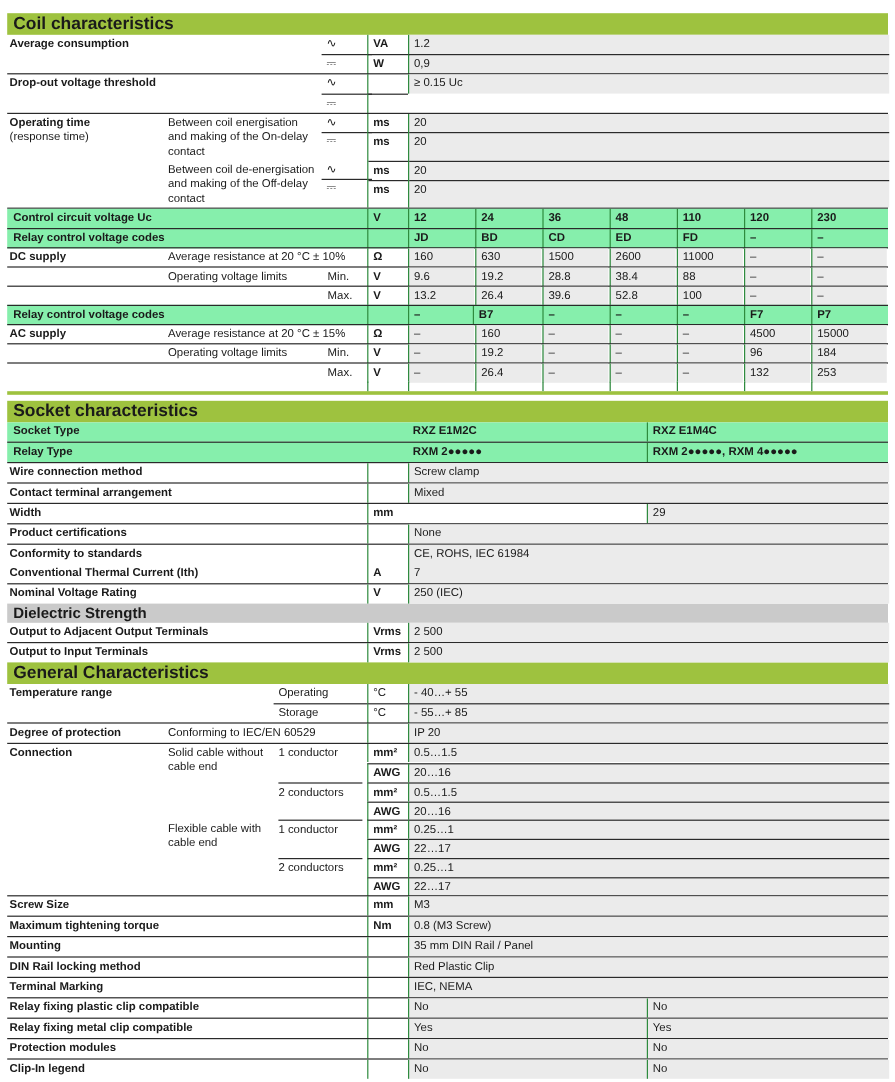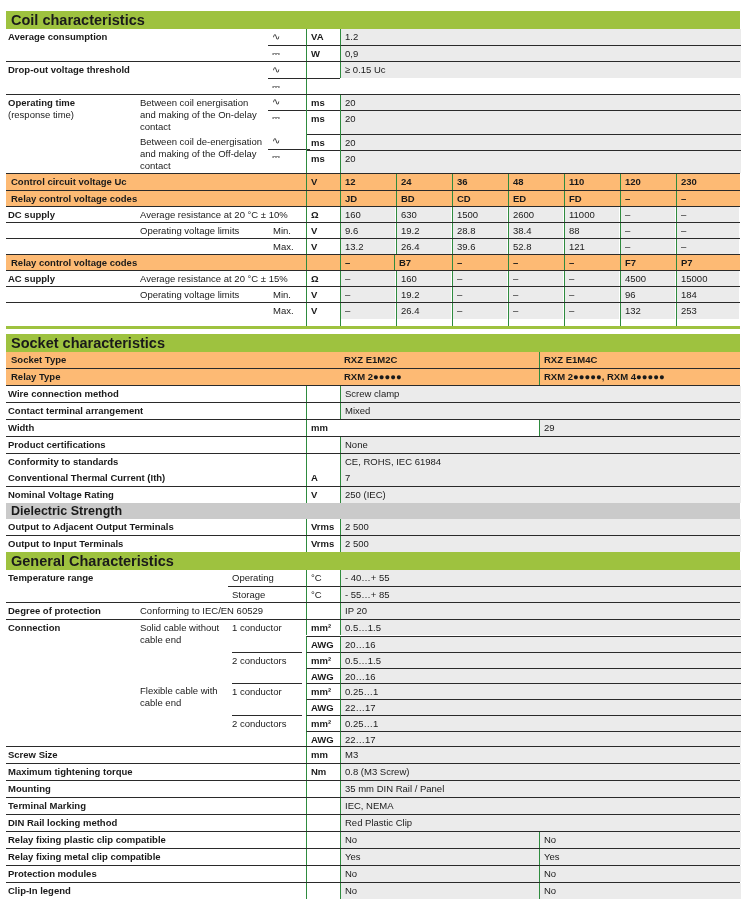--- a/index.html
+++ b/index.html
@@ -4,21 +4,21 @@
 <style>
   html,body{margin:0;padding:0;background:#ffffff;}
   body{width:746px;height:902px;overflow:hidden;font-family:"Liberation Sans",sans-serif;font-size:9.5px;color:#1a1a1a;position:relative;}
   .wrap{position:absolute;left:6px;top:11px;width:734px;}
   .sec{background:#9ec23f;height:18px;line-height:19px;font-weight:bold;font-size:14.5px;padding-left:5px;color:#1a1a1a;}
   .sub{background:#cacaca;height:16px;line-height:16px;font-weight:bold;font-size:12.5px;padding-left:5px;}
   .row{position:relative;height:16px;}
   .row .c{position:absolute;top:0;height:100%;line-height:16px;white-space:nowrap;overflow:visible;}
   .b{font-weight:bold;}
   .grey{background:#ebebeb;}
-  .lg{background:#fdba74;}
+  .lg{background:#86efac;}
   .bt{border-top:1px solid #2a2a2a;}
   .gl{border-left:1.5px solid #2e8b3e;}
   .pl{padding-left:4px;}
   .sym{font-size:10px;}
 </style>
 </head>
 <body>
 
 <div class="wrap">
 
@@ -129,21 +129,21 @@
         <div class="c gl pl grey" style="left:614px;width:50px">–</div>
         <div class="c gl pl grey" style="left:670px;width:58px">–</div>
       </div>
       <div class="row bt" style="position:absolute;top:64px;left:0;width:734px">
         <div class="c" style="left:267px">Max.</div>
         <div class="c b gl pl" style="left:300px;width:29px">V</div>
         <div class="c gl pl grey" style="left:334px;width:50px">13.2</div>
         <div class="c gl pl grey" style="left:390px;width:50px">26.4</div>
         <div class="c gl pl grey" style="left:446px;width:50px">39.6</div>
         <div class="c gl pl grey" style="left:502px;width:50px">52.8</div>
-        <div class="c gl pl grey" style="left:558px;width:50px">121</div>
+        <div class="c gl pl grey" style="left:558px;width:50px">100</div>
         <div class="c gl pl grey" style="left:614px;width:50px">–</div>
         <div class="c gl pl grey" style="left:670px;width:58px">–</div>
       </div>
       <div class="row lg bt" style="position:absolute;top:80px;left:0;width:734px">
         <div class="c b" style="left:5px">Relay control voltage codes</div>
         <div class="c b gl pl" style="left:300px;width:29px"></div>
         <div class="c gl pl b" style="left:334px;width:50px">–</div>
         <div class="c gl pl b" style="left:388px;width:50px">B7</div>
         <div class="c gl pl b" style="left:446px;width:50px">–</div>
         <div class="c gl pl b" style="left:502px;width:50px">–</div>
@@ -326,28 +326,28 @@
         <div class="c b" style="left:2px">Maximum tightening torque</div>
         <div class="c b gl pl" style="left:300px;width:29px">Nm</div>
         <div class="c grey gl pl" style="left:334px;width:396px">0.8 (M3 Screw)</div>
       </div>
       <div class="row bt">
         <div class="c b" style="left:2px">Mounting</div>
         <div class="c b gl pl" style="left:300px;width:29px"></div>
         <div class="c grey gl pl" style="left:334px;width:396px">35 mm DIN Rail / Panel</div>
       </div>
       <div class="row bt">
+        <div class="c b" style="left:2px">DIN Rail locking method</div>
+        <div class="c b gl pl" style="left:300px;width:29px"></div>
+        <div class="c grey gl pl" style="left:334px;width:396px">Red Plastic Clip</div>
+      </div>
+      <div class="row bt">
         <div class="c b" style="left:2px">Terminal Marking</div>
         <div class="c b gl pl" style="left:300px;width:29px"></div>
         <div class="c grey gl pl" style="left:334px;width:396px">IEC, NEMA</div>
-      </div>
-      <div class="row bt">
-        <div class="c b" style="left:2px">DIN Rail locking method</div>
-        <div class="c b gl pl" style="left:300px;width:29px"></div>
-        <div class="c grey gl pl" style="left:334px;width:396px">Red Plastic Clip</div>
       </div>
       <div class="row bt">
         <div class="c b" style="left:2px">Relay fixing plastic clip compatible</div>
         <div class="c b gl pl" style="left:300px;width:29px"></div>
         <div class="c grey gl pl" style="left:334px;width:195px">No</div>
         <div class="c grey gl pl" style="left:533px;width:197px">No</div>
       </div>
       <div class="row bt">
         <div class="c b" style="left:2px">Relay fixing metal clip compatible</div>
         <div class="c b gl pl" style="left:300px;width:29px"></div>

